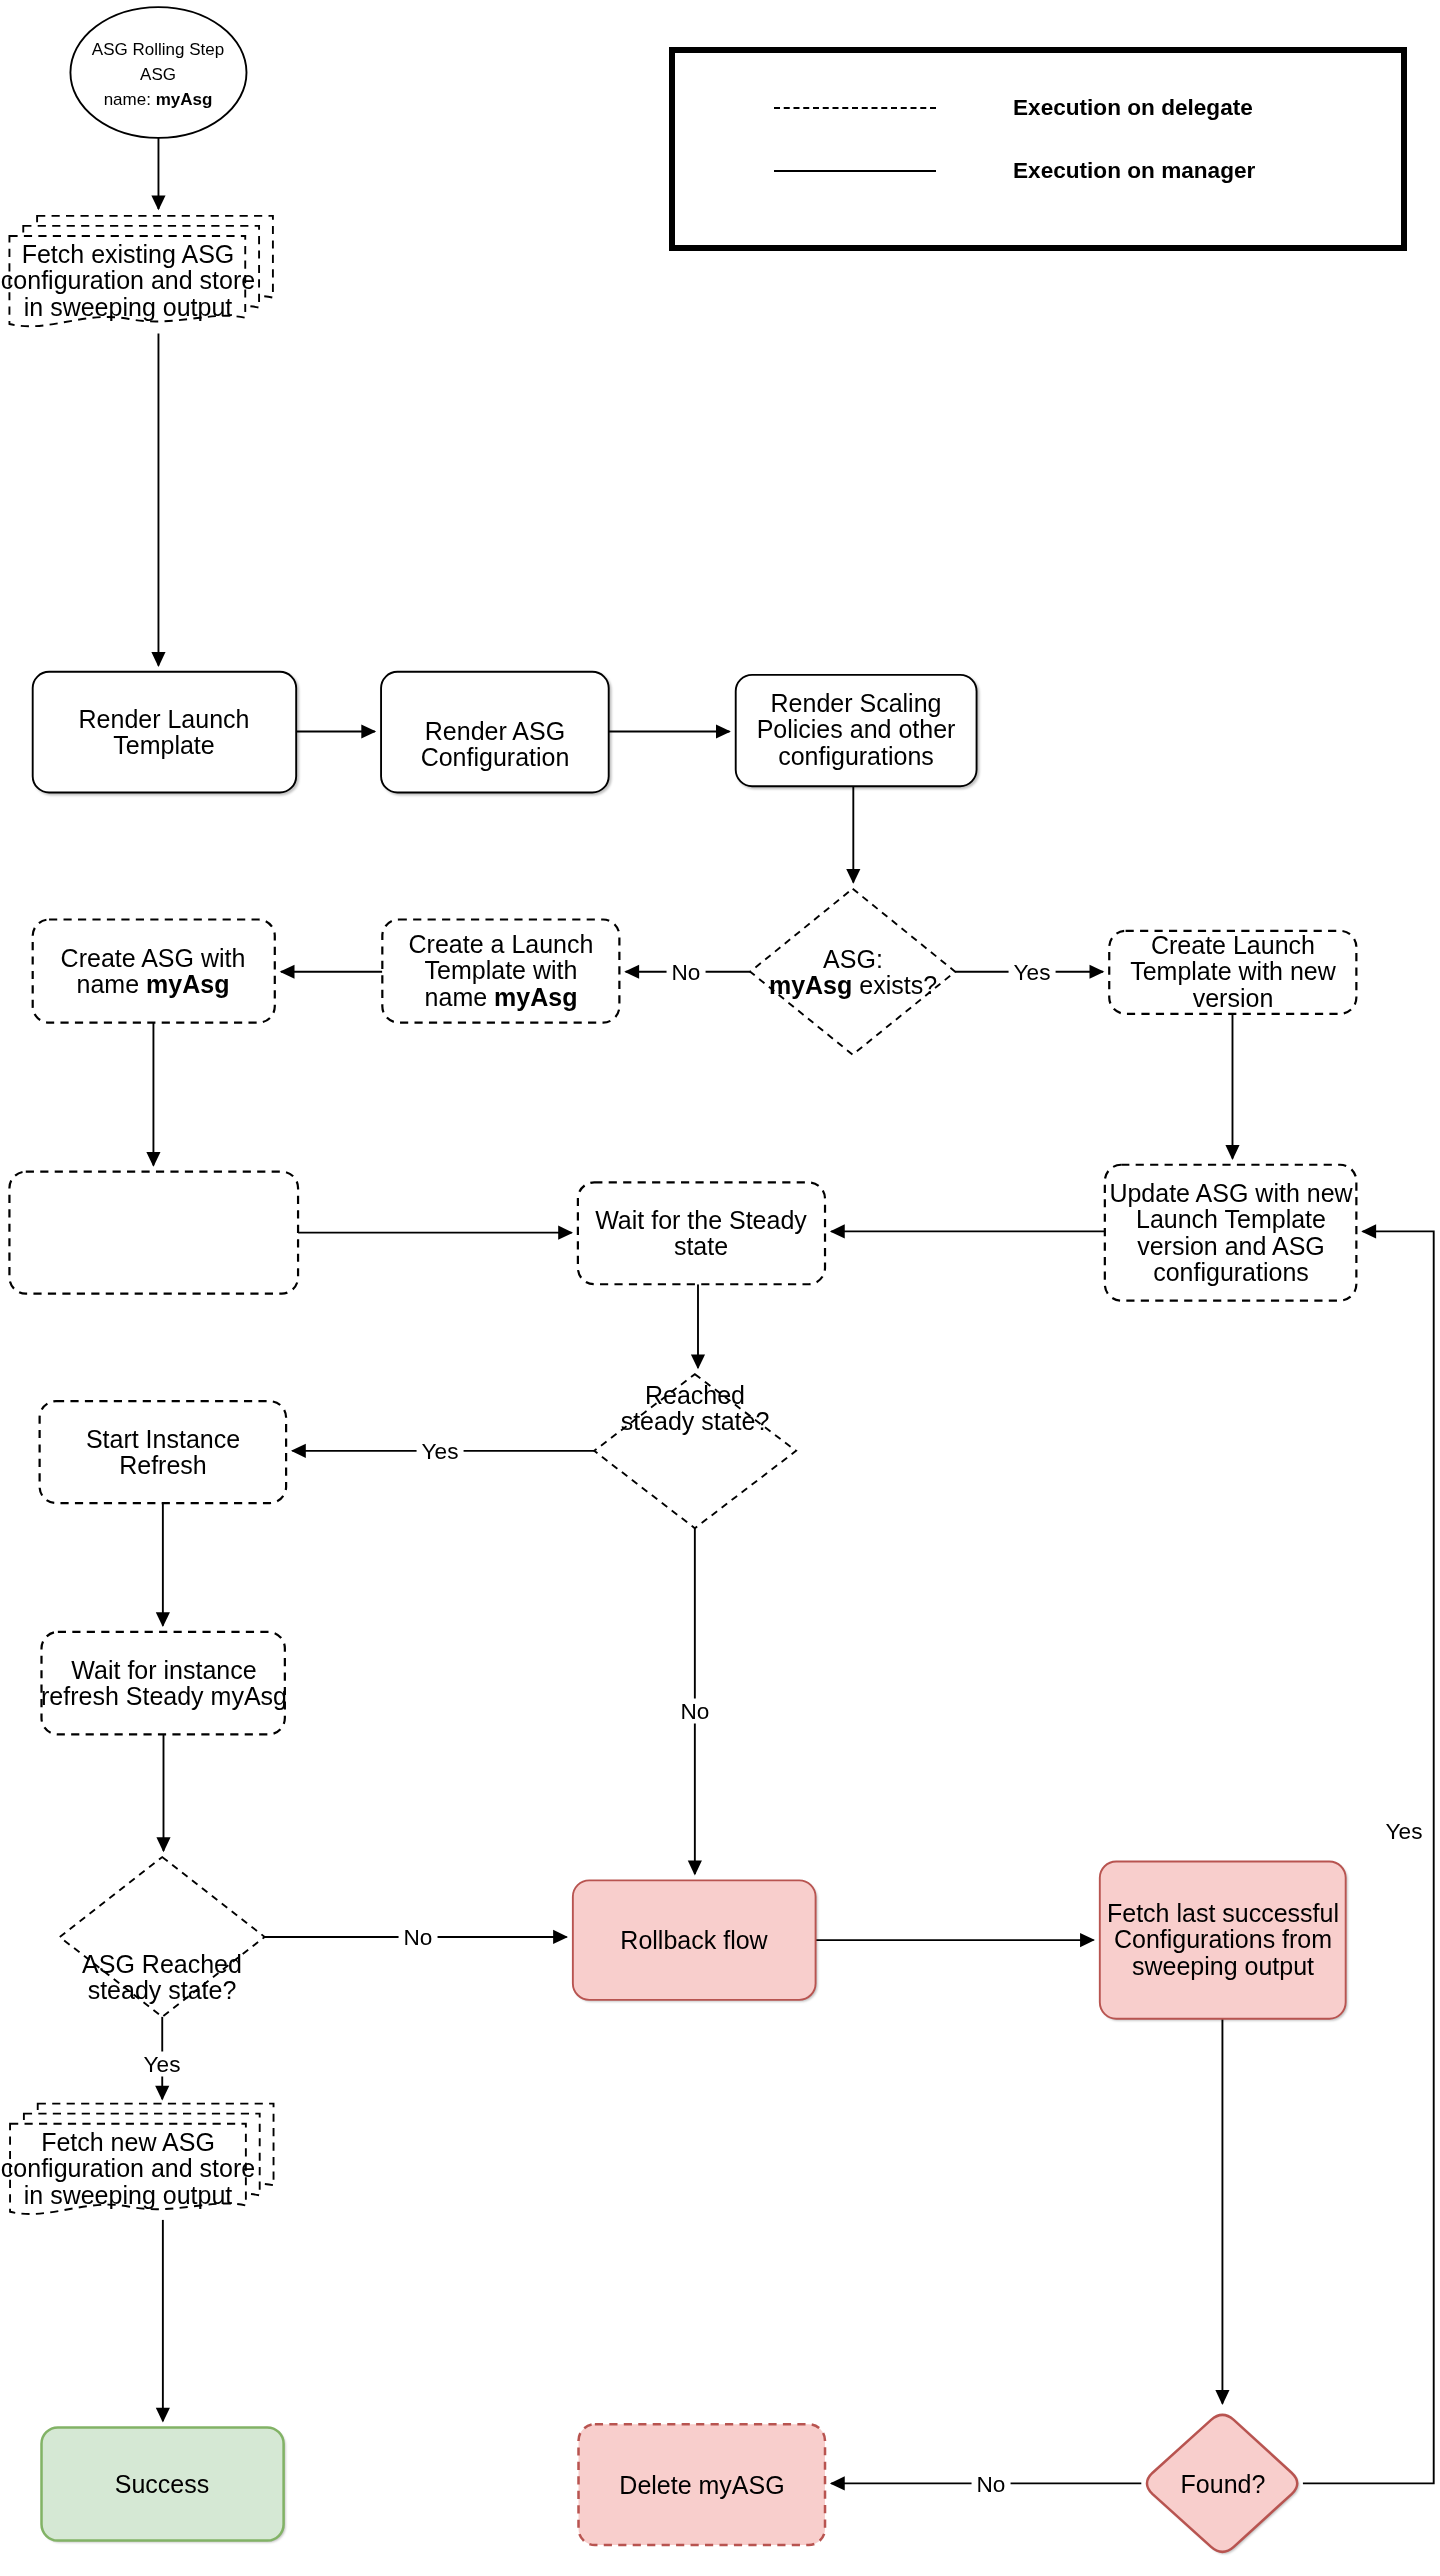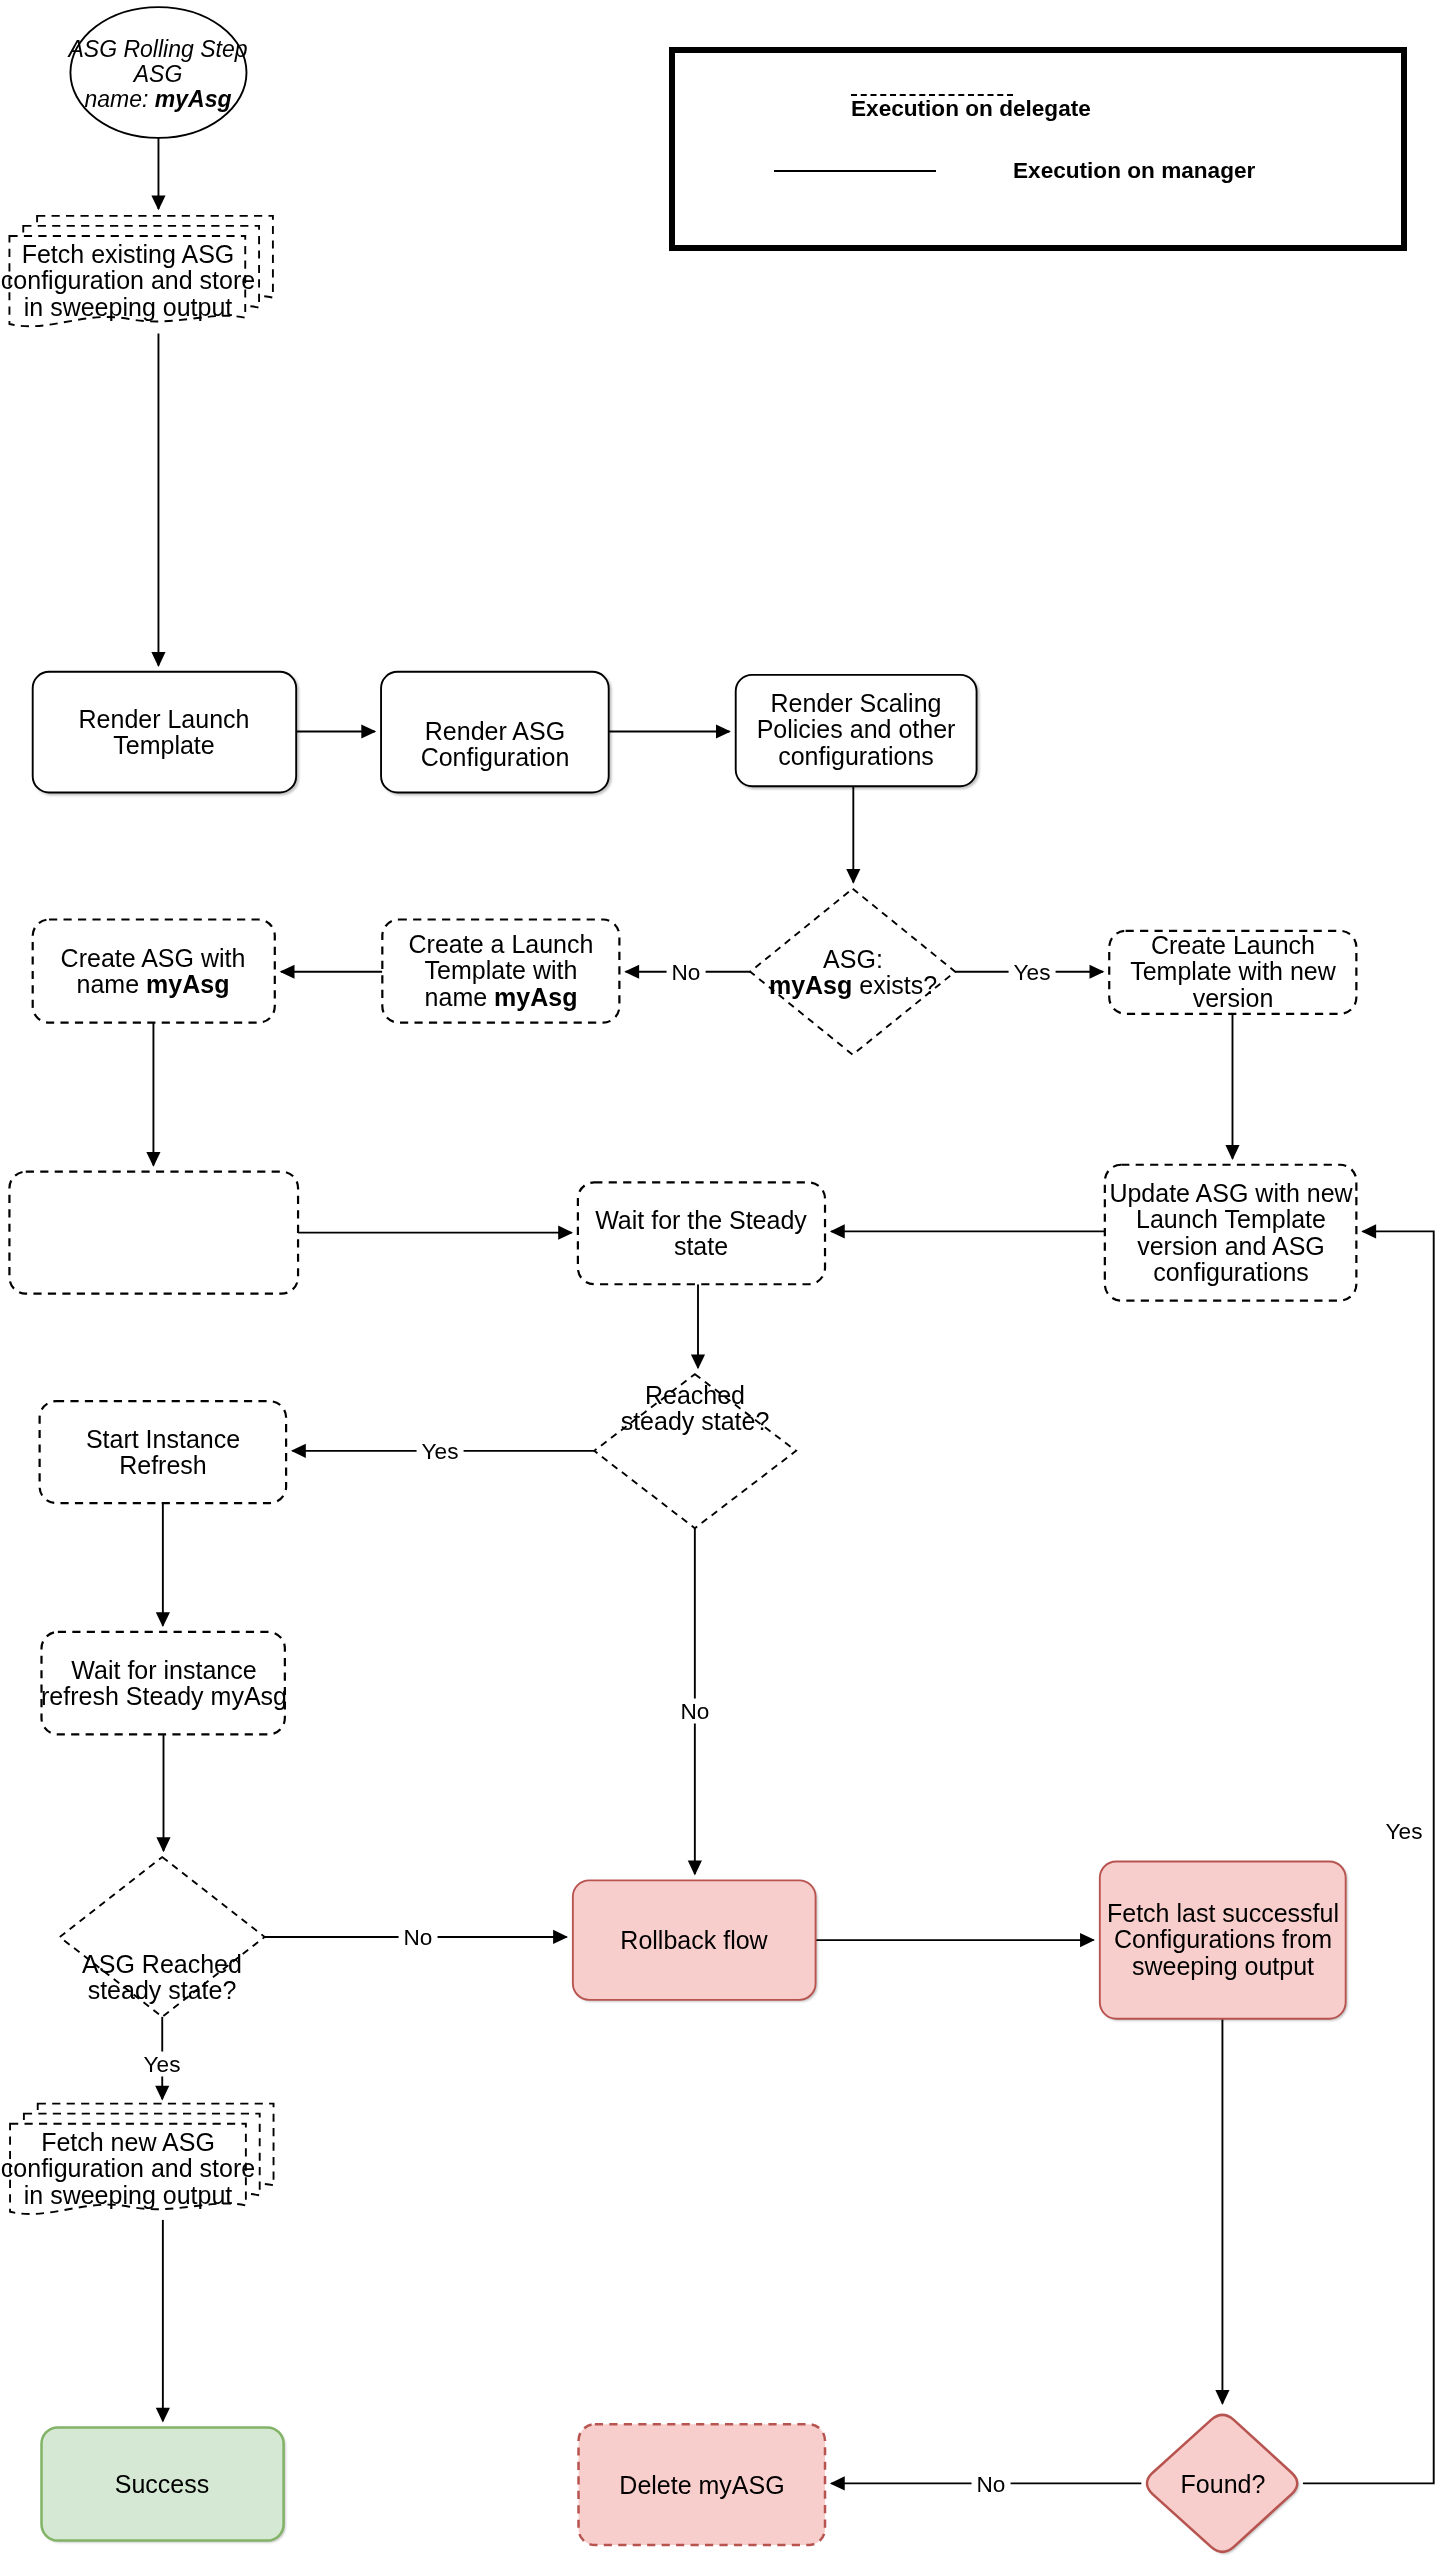--- a/index.html
+++ b/index.html
@@ -3,21 +3,21 @@
 <meta charset="utf-8">
 <style>
   html,body{margin:0;padding:0;background:#ffffff;}
   body{font-family:"Liberation Sans","DejaVu Sans",sans-serif;}
   #stage{position:relative;width:1440px;height:2576px;background:#ffffff;overflow:hidden;}
   #diagram-svg{position:absolute;left:0;top:0;}
   .lbl{position:absolute;transform:translate(-50%,-50%);text-align:center;
        font-size:25px;line-height:26.4px;color:#000;white-space:nowrap;}
   .lbl .ln{display:block;white-space:nowrap;}
   .b{font-weight:bold;}
-  .circle-lbl{font-size:23px;line-height:25px;font-style:italic;}
+  .circle-lbl{font-size:17px;line-height:25px;}
   .edge-lbl{position:absolute;transform:translate(-50%,-50%);font-size:22.6px;line-height:25px;
             color:#000;background:#ffffff;padding:0 5px;white-space:nowrap;}
   .edge-lbl.nobg{background:transparent;padding:0;}
   
   #legend{position:absolute;left:669px;top:47px;width:726px;height:192px;
           border:6.3px solid #000;background:#ffffff;}
   .legend-row{position:absolute;left:99px;transform:translateY(-50%);display:flex;align-items:center;}
   .legend-sample{display:inline-block;width:162px;height:0;}
   .legend-sample.dashed{border-top:2.5px dashed #000;}
   .legend-sample.solid{border-top:2.5px solid #000;}
@@ -227,21 +227,21 @@
   <div class="edge-lbl" style="left:686px;top:972px;">No</div>
   <div class="edge-lbl" style="left:1032px;top:972px;">Yes</div>
   <div class="edge-lbl" style="left:440px;top:1451px;">Yes</div>
   <div class="edge-lbl" style="left:695px;top:1711px;">No</div>
   <div class="edge-lbl" style="left:418px;top:1937px;">No</div>
   <div class="edge-lbl" style="left:162px;top:2064px;">Yes</div>
   <div class="edge-lbl" style="left:991px;top:2484px;">No</div>
   <div class="edge-lbl nobg" style="left:1404px;top:1831px;">Yes</div>
 
   <div id="legend">
-    <div class="legend-row" style="top:55px;flex-direction:column;">
+    <div class="legend-row" style="top:55px;">
       <span class="legend-sample dashed"></span>
       <span class="legend-text">Execution on delegate</span>
     </div>
     <div class="legend-row" style="top:118px;">
       <span class="legend-sample solid"></span>
       <span class="legend-text">Execution on manager</span>
     </div>
   </div>
 
 </div>

